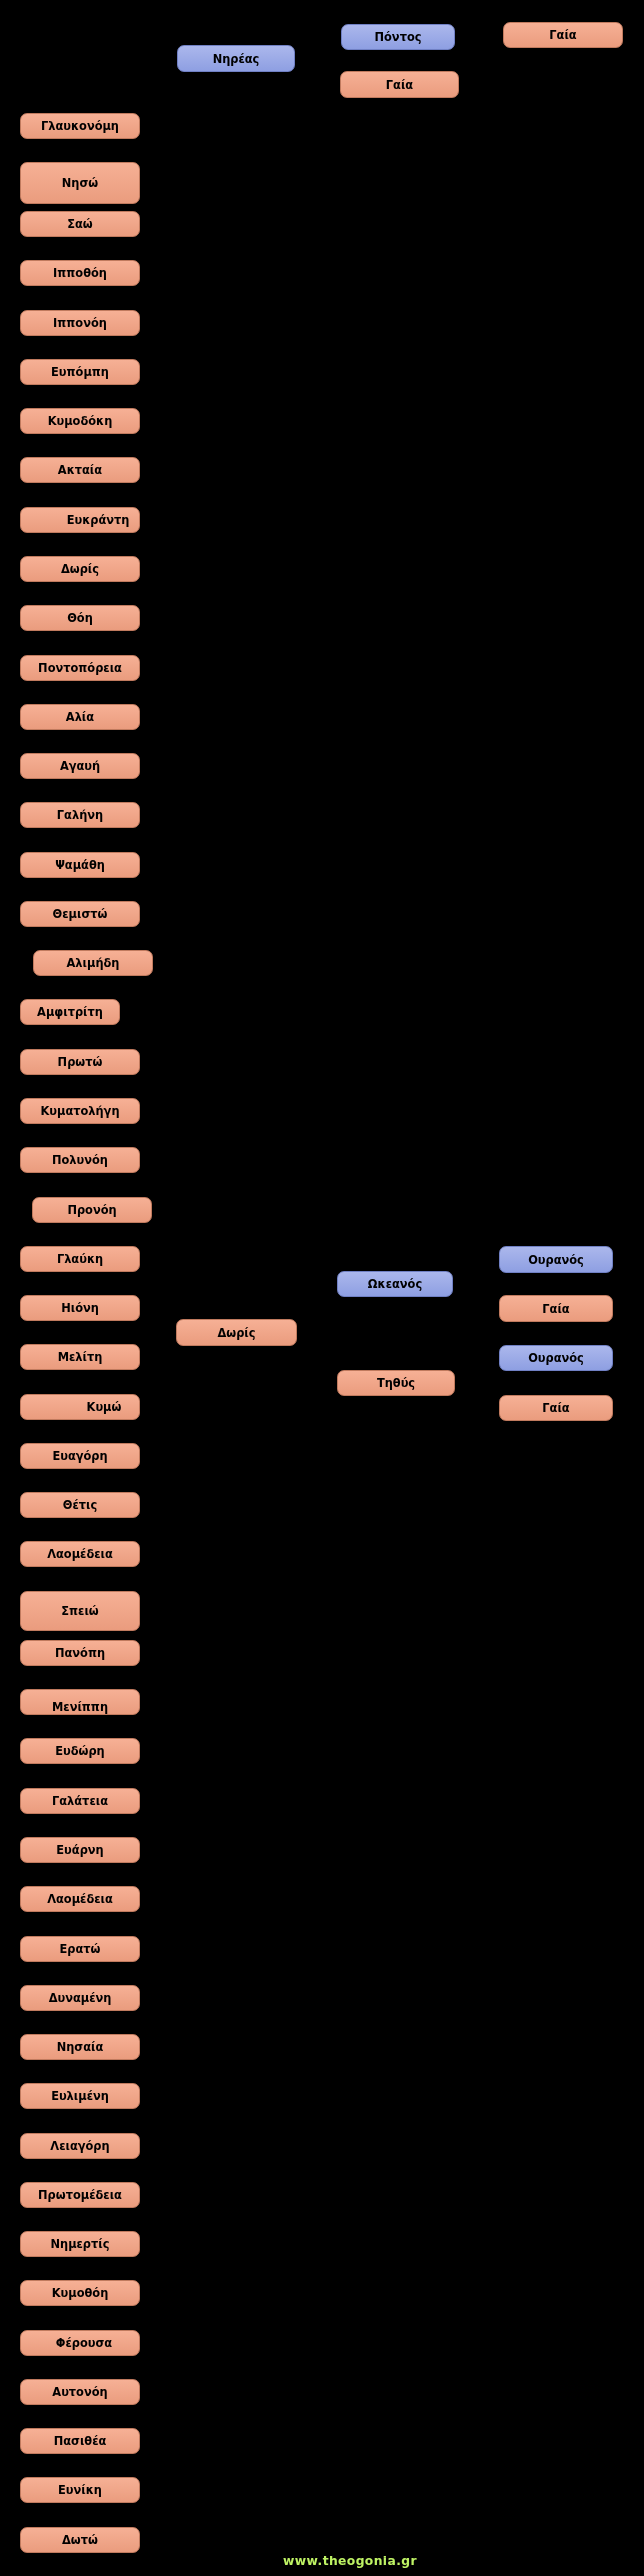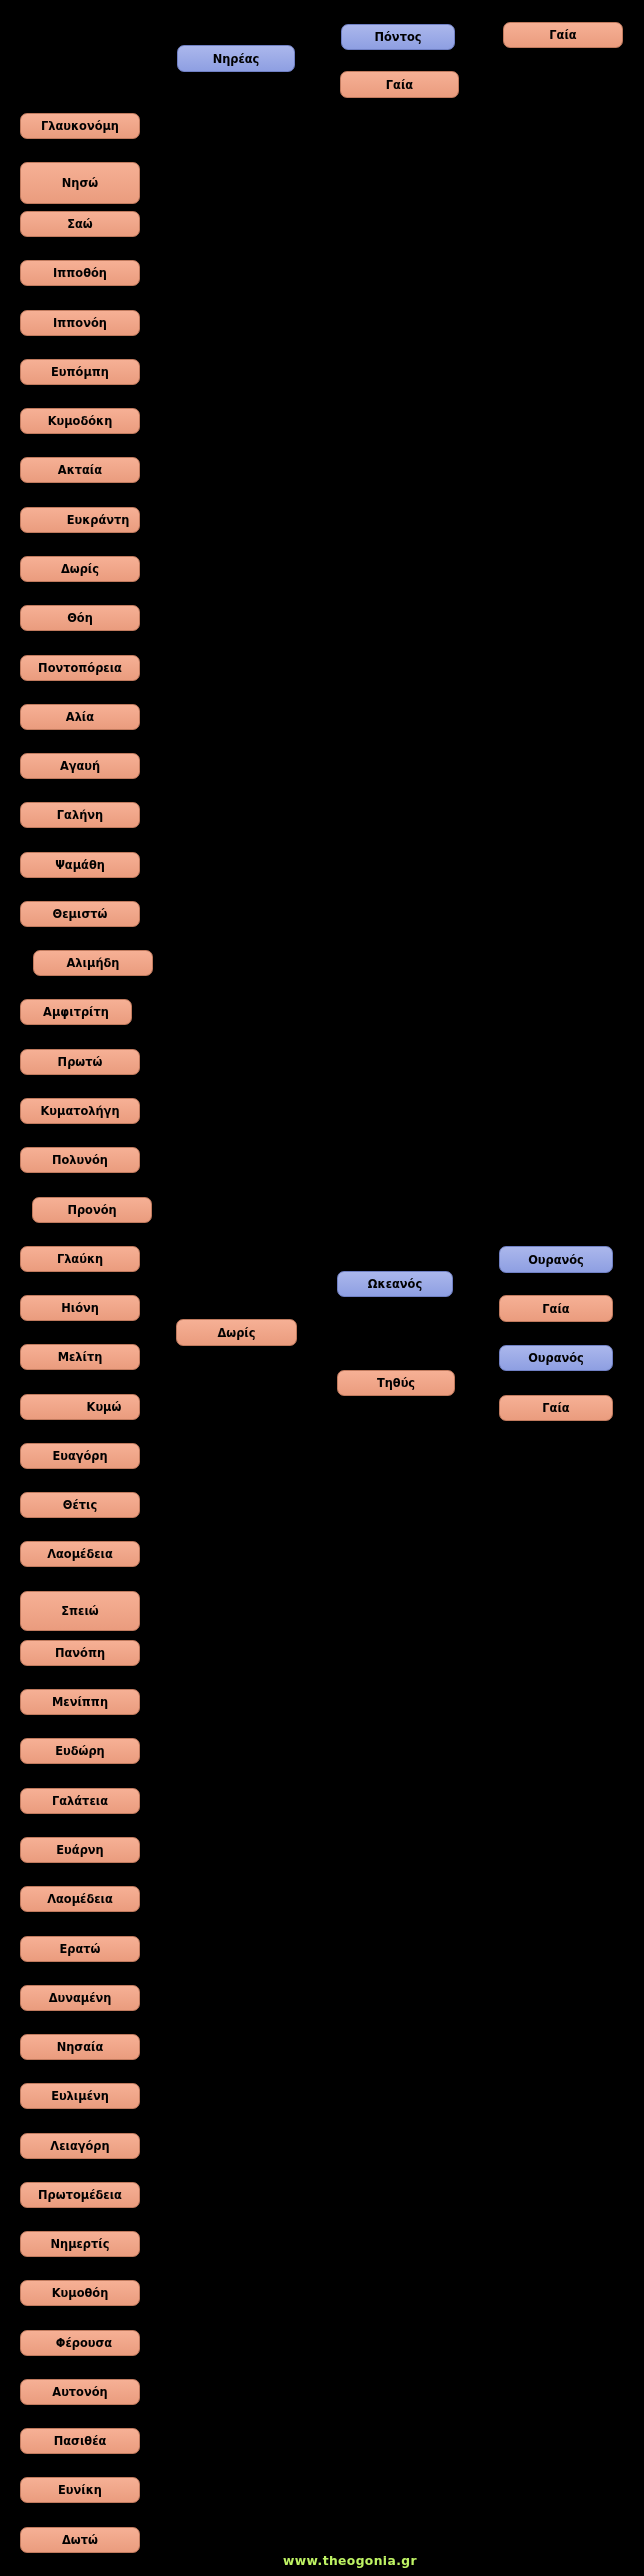--- a/index.html
+++ b/index.html
@@ -125,21 +125,21 @@
       </div>
       <div class="box" style="left: 20px; top: 852px; width: 120px; height: 25.5px; background: linear-gradient(rgb(246, 176, 149), rgb(234, 156, 126)); border-color: rgb(192, 122, 94);">
         <span>Ψαμάθη</span>
       </div>
       <div class="box" style="left: 20px; top: 901px; width: 120px; height: 25.5px; background: linear-gradient(rgb(246, 176, 149), rgb(234, 156, 126)); border-color: rgb(192, 122, 94);">
         <span>Θεμιστώ</span>
       </div>
       <div class="box" style="left: 20px; top: 950px; width: 120px; height: 25.5px; background: linear-gradient(rgb(246, 176, 149), rgb(234, 156, 126)); border-color: rgb(192, 122, 94); margin-left: 13px;">
         <span>Αλιμήδη</span>
       </div>
-      <div class="box" style="left: 20px; top: 999px; width: 112px; height: 25.5px; background: linear-gradient(rgb(246, 176, 149), rgb(234, 156, 126)); border-color: rgb(192, 122, 94); border-radius: 7px;">
+      <div class="box" style="left: 20px; top: 999px; width: 100px; height: 25.5px; background: linear-gradient(rgb(246, 176, 149), rgb(234, 156, 126)); border-color: rgb(192, 122, 94); border-radius: 7px;">
         <span>Αμφιτρίτη</span>
       </div>
       <div class="box" style="left: 20px; top: 1049px; width: 120px; height: 25.5px; background: linear-gradient(rgb(246, 176, 149), rgb(234, 156, 126)); border-color: rgb(192, 122, 94);">
         <span>Πρωτώ</span>
       </div>
       <div class="box" style="left: 20px; top: 1098px; width: 120px; height: 25.5px; background: linear-gradient(rgb(246, 176, 149), rgb(234, 156, 126)); border-color: rgb(192, 122, 94);">
         <span>Κυματολήγη</span>
       </div>
       <div class="box" style="left: 20px; top: 1147px; width: 120px; height: 25.5px; background: linear-gradient(rgb(246, 176, 149), rgb(234, 156, 126)); border-color: rgb(192, 122, 94);">
         <span>Πολυνόη</span>
@@ -167,21 +167,21 @@
       </div>
       <div class="box" style="left: 20px; top: 1541px; width: 120px; height: 25.5px; background: linear-gradient(rgb(246, 176, 149), rgb(234, 156, 126)); border-color: rgb(192, 122, 94);">
         <span>Λαομέδεια</span>
       </div>
       <div class="box" style="left: 20px; top: 1591px; width: 120px; height: 40px; background: linear-gradient(rgb(246, 176, 149), rgb(234, 156, 126)); border-color: rgb(192, 122, 94);">
         <span>Σπειώ</span>
       </div>
       <div class="box" style="left: 20px; top: 1640px; width: 120px; height: 25.5px; background: linear-gradient(rgb(246, 176, 149), rgb(234, 156, 126)); border-color: rgb(192, 122, 94);">
         <span>Πανόπη</span>
       </div>
-      <div class="box" style="left: 20px; top: 1689px; width: 120px; height: 25.5px; background: linear-gradient(rgb(246, 176, 149), rgb(234, 156, 126)); border-color: rgb(192, 122, 94);">
+      <div class="box" style="left: 20px; top: 1689px; width: 120px; height: 25.5px; background: linear-gradient(rgb(246, 176, 149), rgb(234, 156, 126)); border-color: rgb(192, 122, 94); align-items: flex-end;">
         <span>Μενίππη</span>
       </div>
       <div class="box" style="left: 20px; top: 1738px; width: 120px; height: 25.5px; background: linear-gradient(rgb(246, 176, 149), rgb(234, 156, 126)); border-color: rgb(192, 122, 94);">
         <span>Ευδώρη</span>
       </div>
       <div class="box" style="left: 20px; top: 1788px; width: 120px; height: 25.5px; background: linear-gradient(rgb(246, 176, 149), rgb(234, 156, 126)); border-color: rgb(192, 122, 94);">
         <span>Γαλάτεια</span>
       </div>
       <div class="box" style="left: 20px; top: 1837px; width: 120px; height: 25.5px; background: linear-gradient(rgb(246, 176, 149), rgb(234, 156, 126)); border-color: rgb(192, 122, 94);">
         <span>Ευάρνη</span>

